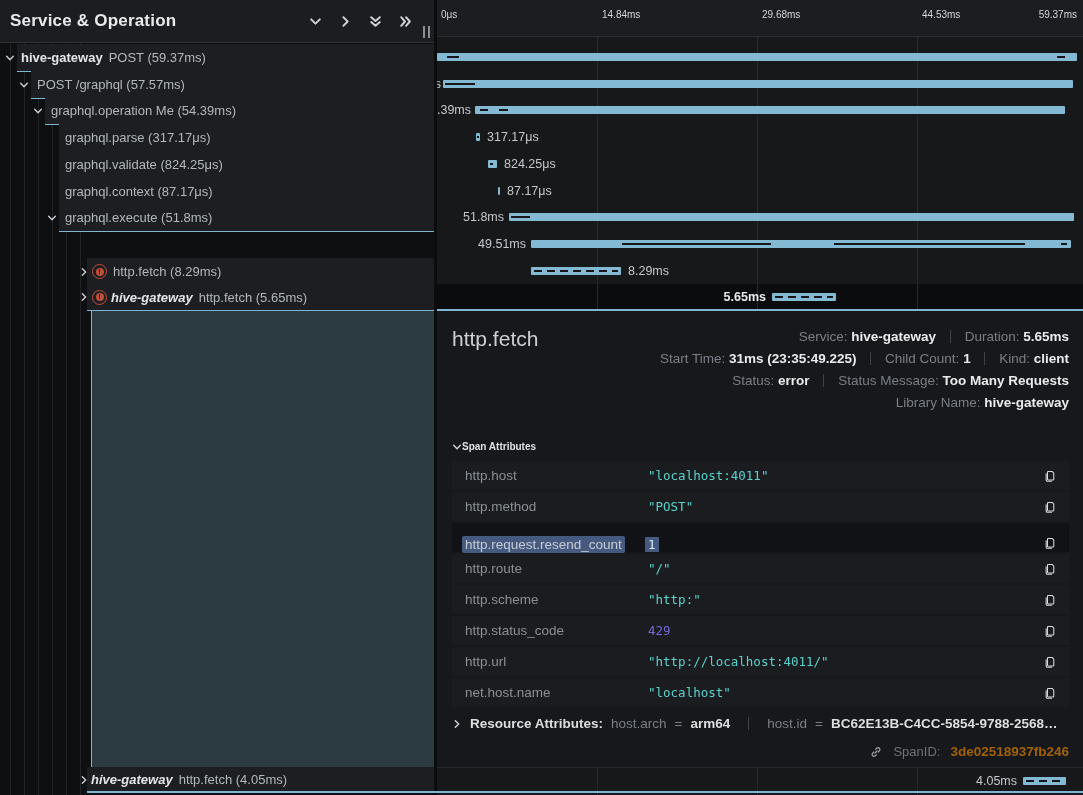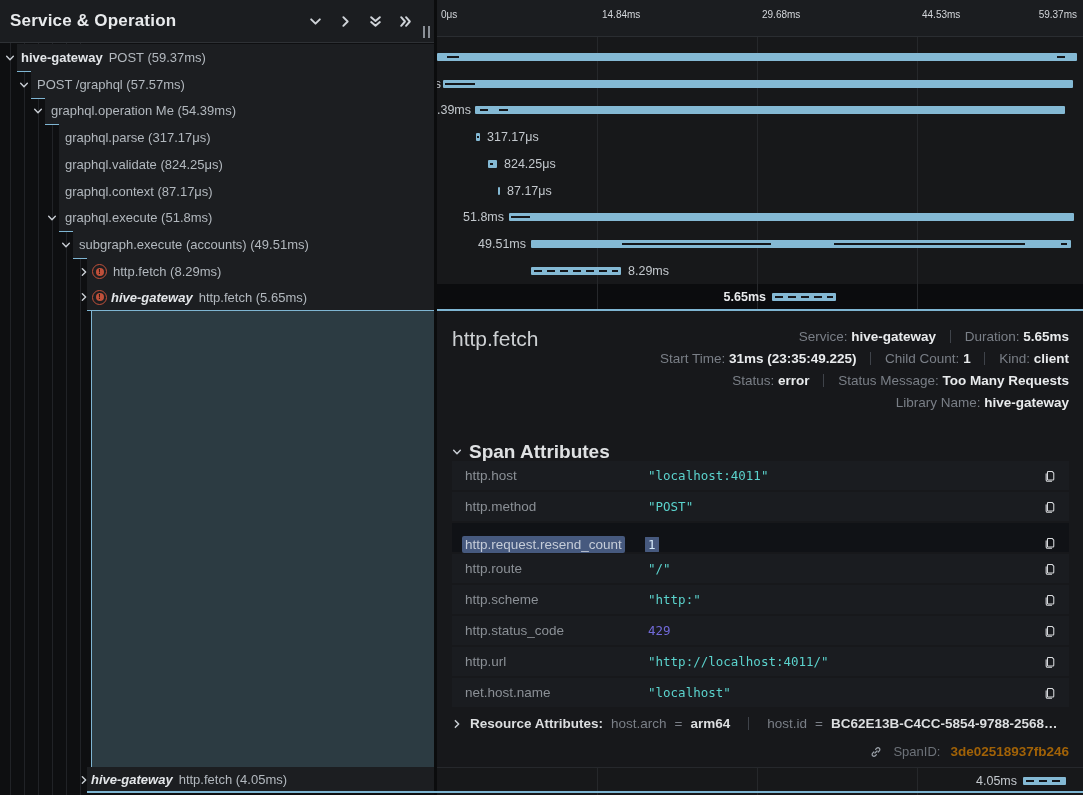--- a/index.html
+++ b/index.html
@@ -56,22 +56,22 @@
   #selected-row-border{left:0;top:309px;width:646px;height:2px;background:#7fb6d3;z-index:6;}
 
   
   #detail{left:0;top:311px;width:646px;height:457px;background:#17181b;z-index:5;
           border-bottom:1px solid #26282c;box-sizing:border-box;padding:0 14px 0 15px;}
   #detail-title{position:absolute;left:15px;top:16px;font-size:21px;color:#cdd0d3;}
   .meta-line{position:absolute;right:14px;font-size:13.5px;color:#7a7f87;white-space:nowrap;}
   .meta-line .v{font-weight:700;color:#e9ebed;}
   .meta-div{display:inline-block;width:1px;height:13px;background:#3f434a;margin:0 10px;vertical-align:-2px;}
 
-  #attr-section-hdr{position:absolute;left:15px;top:130px;font-size:19px;font-weight:700;
-      color:#dfe1e3;display:flex;align-items:center;gap:7px;cursor:pointer;}
+  #attr-section-hdr{position:absolute;left:15px;top:130px;font-size:10px;font-weight:700;
+      color:#dfe1e3;display:flex;align-items:center;cursor:pointer;}
   #attr-section-hdr svg,#res-row svg.tw{stroke:#c9ced4;stroke-width:1.8;fill:none;stroke-linecap:round;stroke-linejoin:round;}
   #attr-table{position:absolute;left:15px;top:150px;width:617px;}
   .attr-row{height:29px;margin-bottom:2px;background:#1a1c20;display:flex;align-items:center;
             padding:0 10px;box-sizing:border-box;cursor:default;}
   .attr-row.selected{background:#101216;align-items:flex-end;}
   .attr-key{width:183px;flex:none;font-size:13.5px;color:#8b9096;}
   .attr-key em{font-style:normal;padding:1px 3px;border-radius:2px;}
   .attr-row.selected .attr-key em{background:#46597e;color:#c6cdd9;}
   .attr-val{flex:1;font-family:"DejaVu Sans Mono",monospace;font-size:12.5px;white-space:nowrap;overflow:hidden;}
   .attr-val.str{color:#5bd3cd;}
@@ -170,28 +170,20 @@
     <span class="lbl">graphql.context (87.17μs)</span>
   </div>
   <div class="tree-row abs" style="top:204px;left:59px;right:0">
     <span class="twisty">
         <svg width="10" height="10" viewBox="0 0 12 12">
           <polyline points="2,4 6,8 10,4"></polyline>
         </svg>
       </span>
     <span class="lbl">graphql.execute (51.8ms)</span>
   </div>
-  <div class="tree-row abs" style="top:231px;left:73px;right:0">
-    <span class="twisty">
-        <svg width="10" height="10" viewBox="0 0 12 12">
-          <polyline points="2,4 6,8 10,4"></polyline>
-        </svg>
-      </span>
-    <span class="lbl">subgraph.execute (accounts) (49.51ms)</span>
-  </div>
   <div class="tree-row abs" style="top:258px;left:87px;right:0">
     <span class="twisty" style="left:-9px">
         <svg width="10" height="10" viewBox="0 0 12 12">
           <polyline points="4,2 8,6 4,10"></polyline>
         </svg>
       </span>
     <span class="err-badge">
         <b>!</b>
       </span>
     <span class="lbl">http.fetch (8.29ms)</span>

